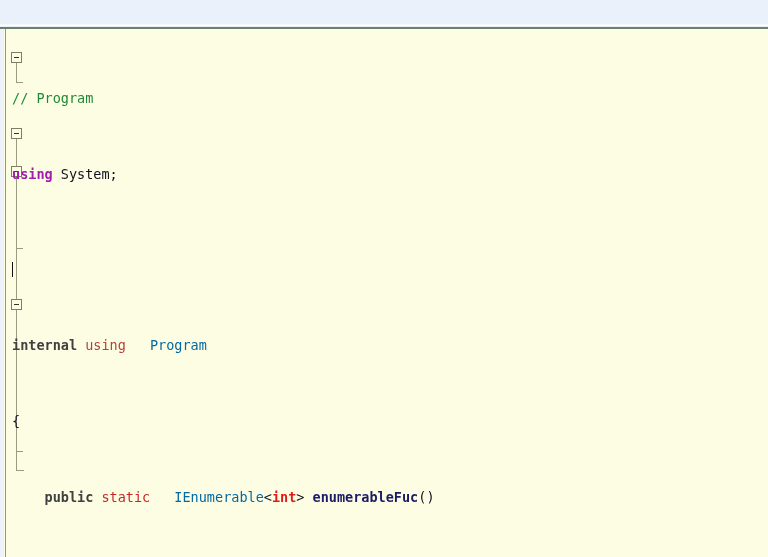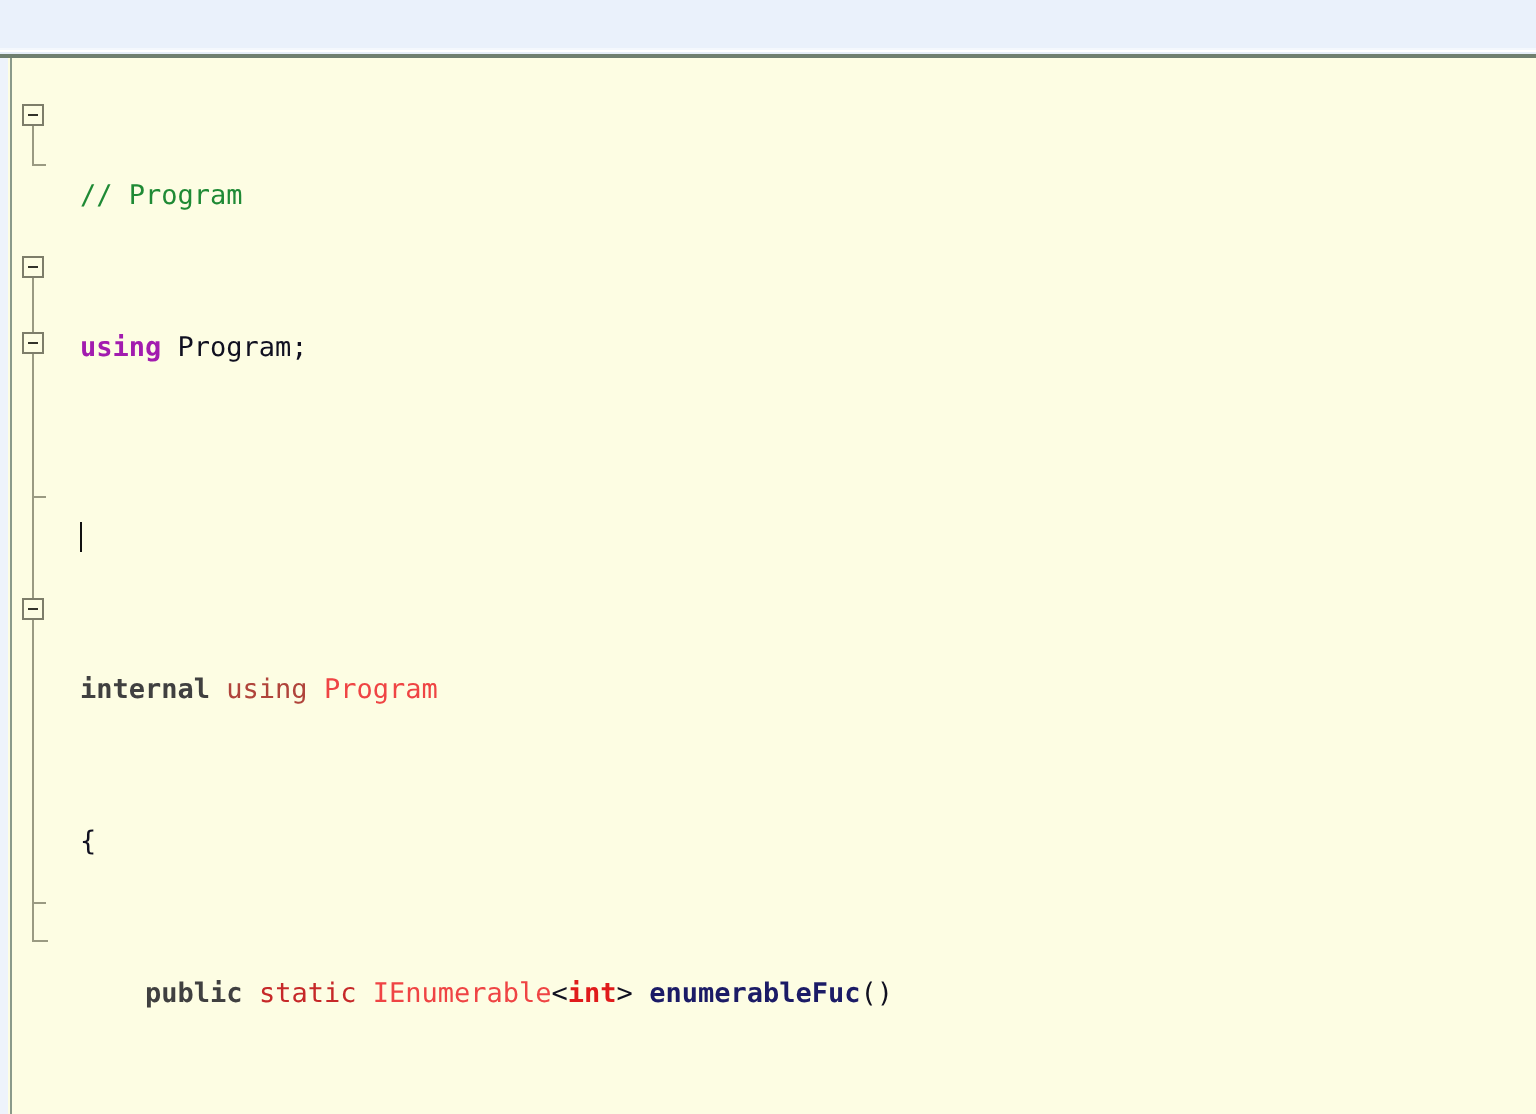--- a/index.html
+++ b/index.html
@@ -116,31 +116,31 @@
     top: 3px;
     width: 768px;
     font-family: "DejaVu Sans Mono", monospace;
     font-size: 13.5px;
     line-height: 19px;
     white-space: pre;
     color: #101020;
   }
   .line {
     height: 19px;
-    padding-left: 40px;
+    padding-left: 12px;
     white-space: pre;
   }
 
   
   .t-comment  { color: #1f8a35; }
   .t-using    { color: #a21caf; font-weight: bold; }
   .t-kw       { color: #404040; font-weight: bold; }
   .t-kw2      { color: #c62828; }
   .t-kwred    { color: #e01b1b; font-weight: bold; }
-  .t-type     { color: #ef4444; }
+  .t-type     { color: #0369a1; margin-left: 16px; }
   .t-cls      { color: #b0443b; }
   .t-method   { color: #1b1b66; font-weight: bold; }
   .t-plain    { color: #101020; }
   .t-punct    { color: #101020; }
 
   
   .caret {
     display: inline-block;
     width: 1px;
     height: 15px;
@@ -180,21 +180,21 @@
 
       <div class="fold-box" style="left:5px;  top:270px;"></div>
       <div class="fold-vline" style="left:10px; top:281px; height:141px;"></div>
       <div class="fold-tick" style="left:10px; top:422px; width:7px;"></div>
     </div>
 
     <div class="code">
 
       <div class="line"><span class="t-comment">// Program</span></div>
 
-      <div class="line"><span class="t-using">using</span><span class="t-plain"> Program;</span></div>
+      <div class="line"><span class="t-using">using</span><span class="t-plain"> System;</span></div>
 
 
       <div class="line"><span class="caret"></span></div>
 
       <div class="line"><span class="t-kw">internal</span><span class="t-plain"> </span><span class="t-cls">using</span><span class="t-plain"> </span><span class="t-type">Program</span></div>
 
       <div class="line"><span class="t-punct">{</span></div>
 
       <div class="line"><span class="t-plain">    </span><span class="t-kw">public</span><span class="t-plain"> </span><span class="t-kw2">static</span><span class="t-plain"> </span><span class="t-type">IEnumerable</span><span class="t-punct">&lt;</span><span class="t-kwred">int</span><span class="t-punct">&gt;</span><span class="t-plain"> </span><span class="t-method">enumerableFuc</span><span class="t-punct">()</span></div>
 

